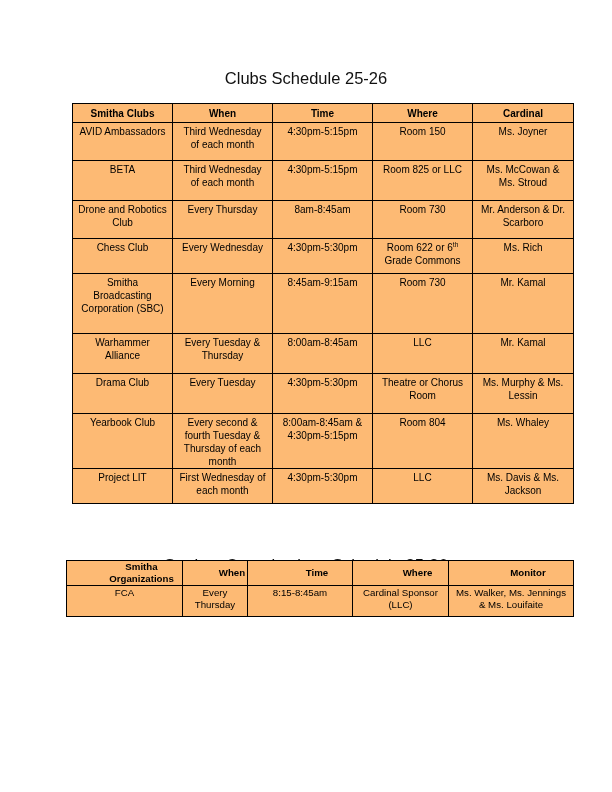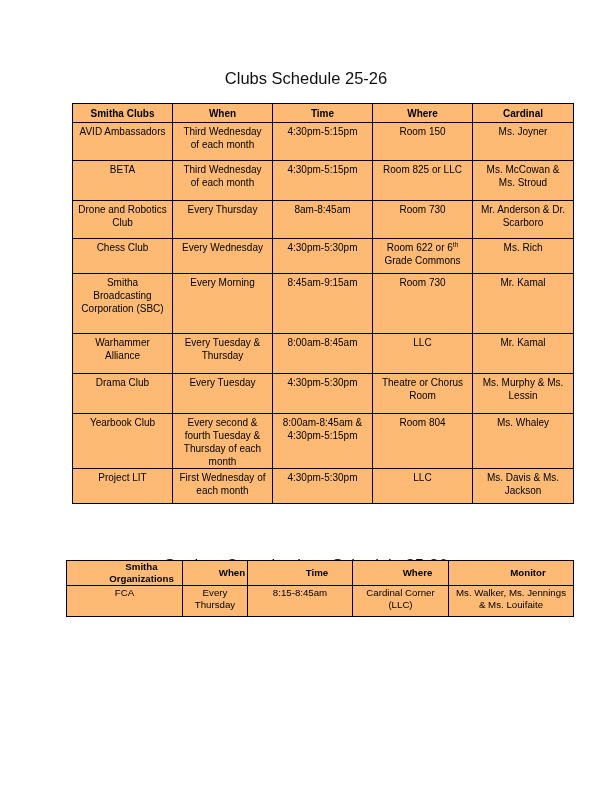--- a/index.html
+++ b/index.html
@@ -168,21 +168,21 @@
           <th>Where</th>
           <th>Monitor</th>
         </tr>
       </thead>
     <tbody>
         <tr>
           <td>FCA</td>
           <td>Every
 Thursday</td>
           <td>8:15-8:45am</td>
-          <td>Cardinal Corner
+          <td>Cardinal Sponsor
 (LLC)</td>
           <td>Ms. Walker, Ms. Jennings
 &amp; Ms. Louifaite</td>
         </tr>
       </tbody>
   </table>
 
 </div>
 
 </body></html>

